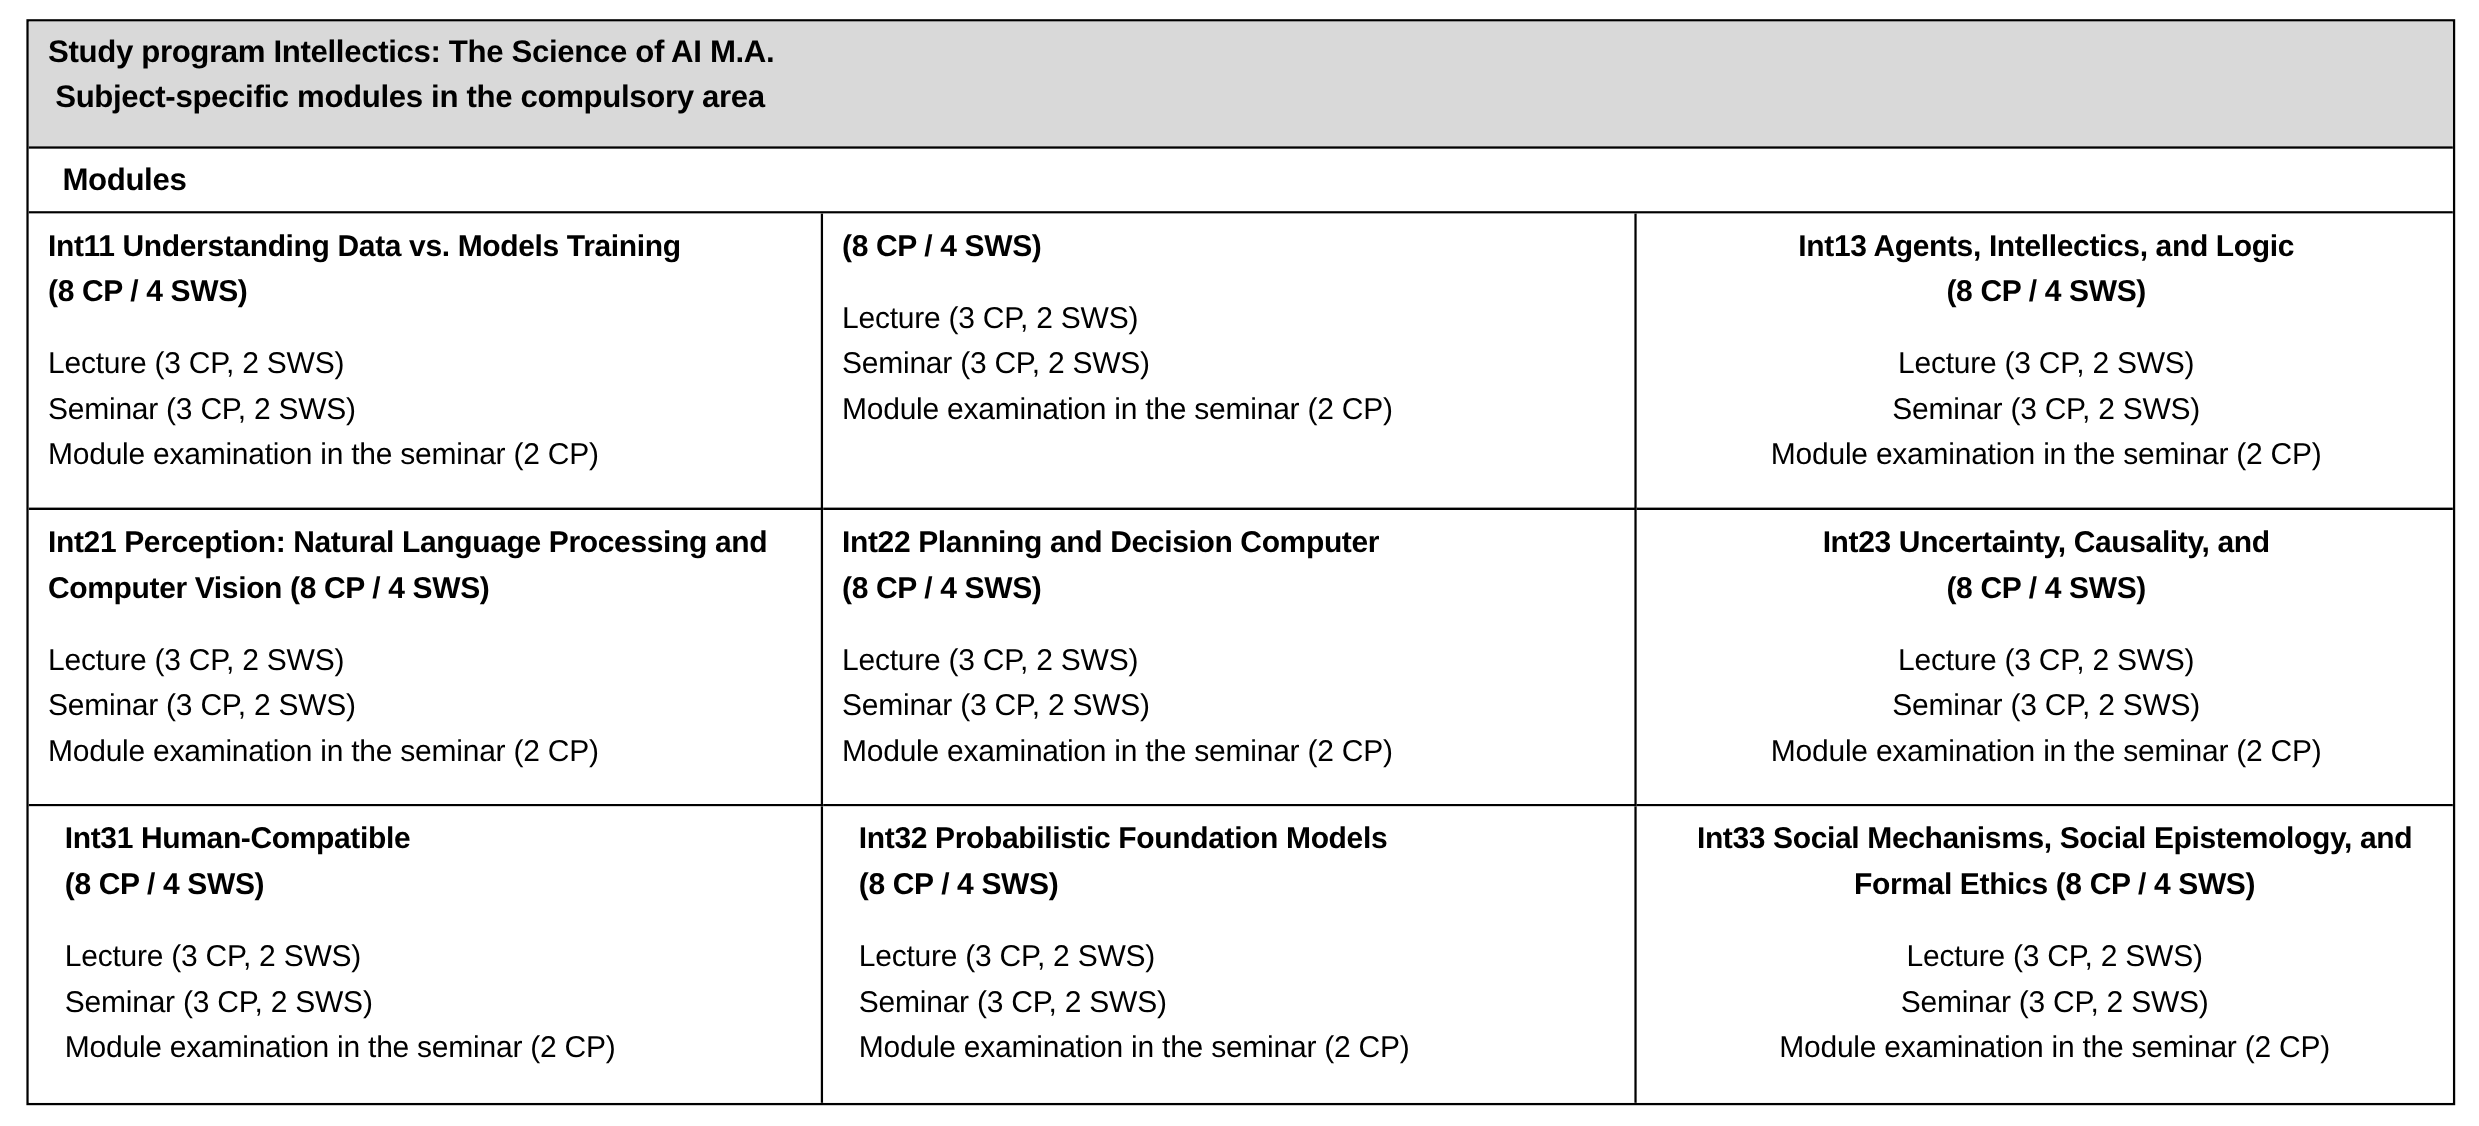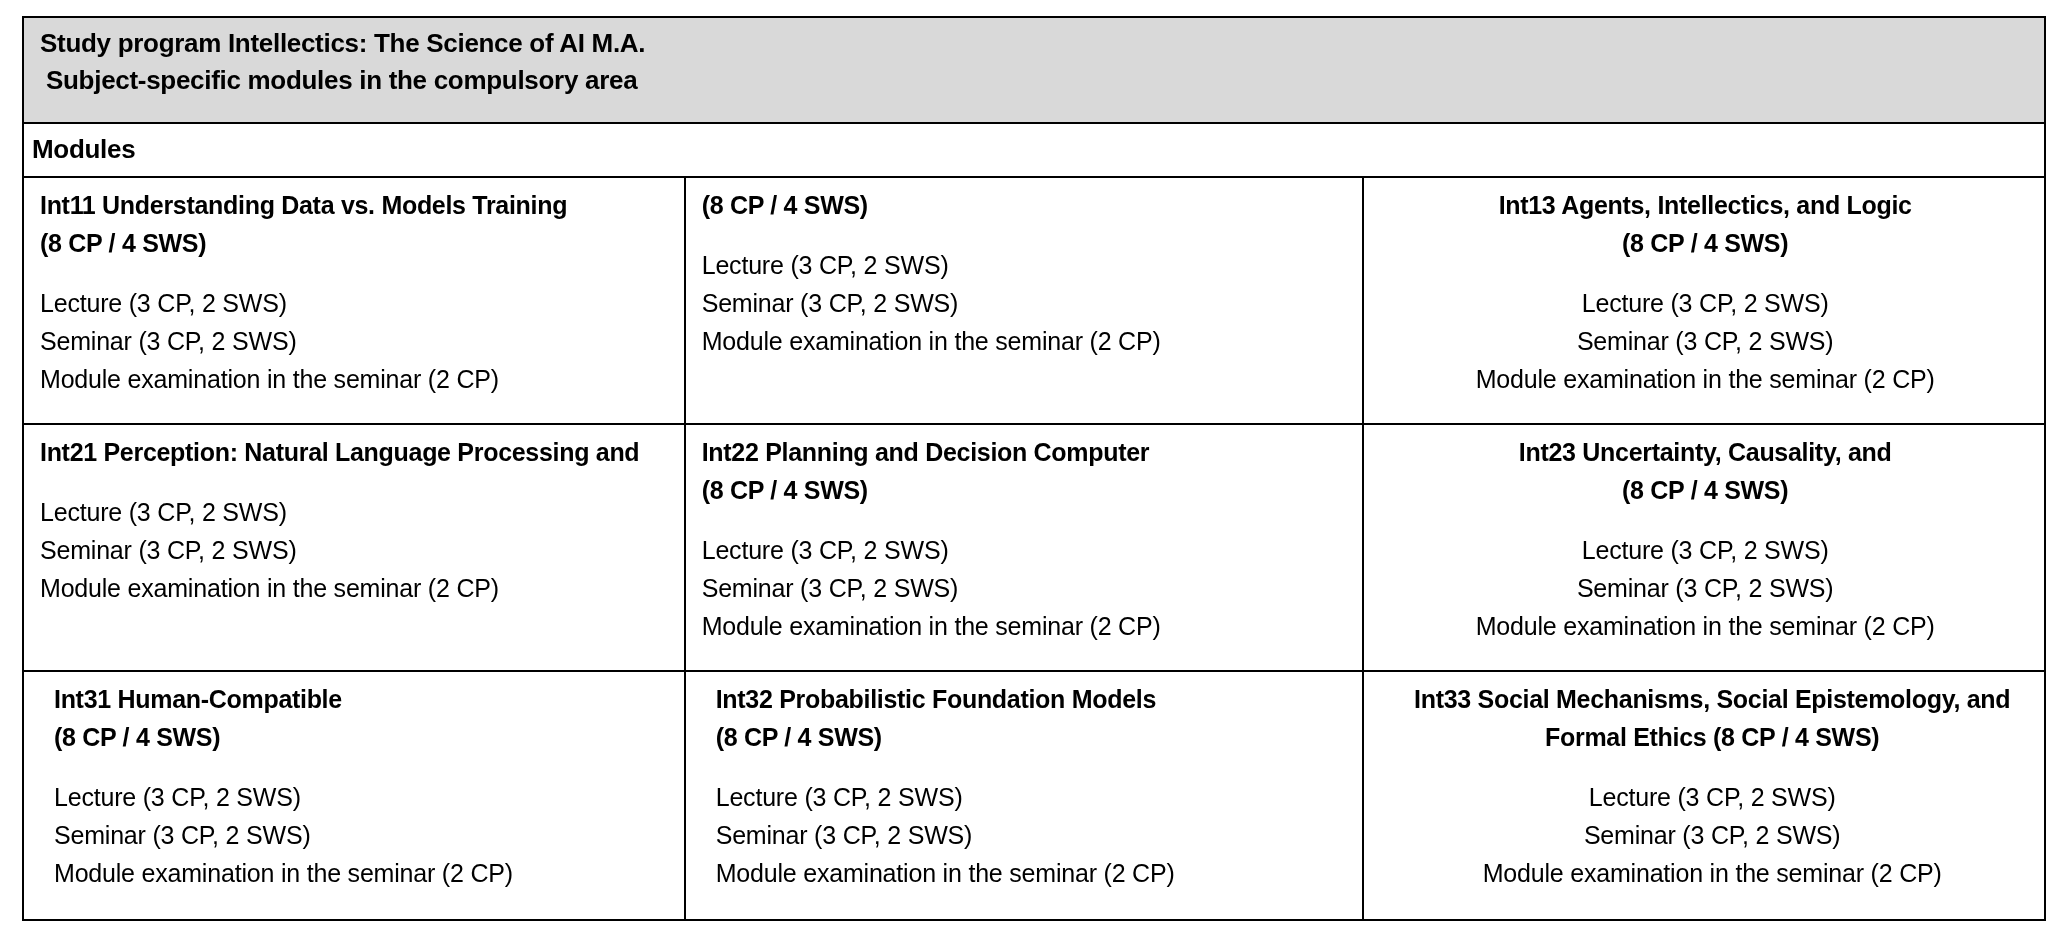--- a/index.html
+++ b/index.html
@@ -33,21 +33,21 @@
     letter-spacing: -0.3px;
     line-height: 37px;
     white-space: nowrap;
     overflow: hidden;
   }
   .hline2 { padding-left: 6px; }
   
   .modules-row {
     border-bottom: 2px solid #000000;
     height: 54px;
-    padding: 6px 16px 0 8px;
+    padding: 6px 16px 0 28px;
     font-weight: bold;
     font-size: 26px;
     letter-spacing: -0.3px;
     line-height: 38px;
     flex: none;
     background: #ffffff;
   }
   
   .modules-grid {
     flex: 1;
@@ -126,20 +126,21 @@
       <div class="mcomponents">
         <div class="cline">Lecture (3 CP, 2 SWS)</div>
         <div class="cline">Seminar (3 CP, 2 SWS)</div>
         <div class="cline">Module examination in the seminar (2 CP)</div>
       </div>
     </div>
 
     <div class="cell">
       <div class="mtitle">
         <div class="tline">Int21 Perception: Natural Language Processing and</div>
+        <div class="tline">Computer Vision (8 CP / 4 SWS)</div>
       </div>
       <div class="mcomponents">
         <div class="cline">Lecture (3 CP, 2 SWS)</div>
         <div class="cline">Seminar (3 CP, 2 SWS)</div>
         <div class="cline">Module examination in the seminar (2 CP)</div>
       </div>
     </div>
 
     <div class="cell">
       <div class="mtitle">

